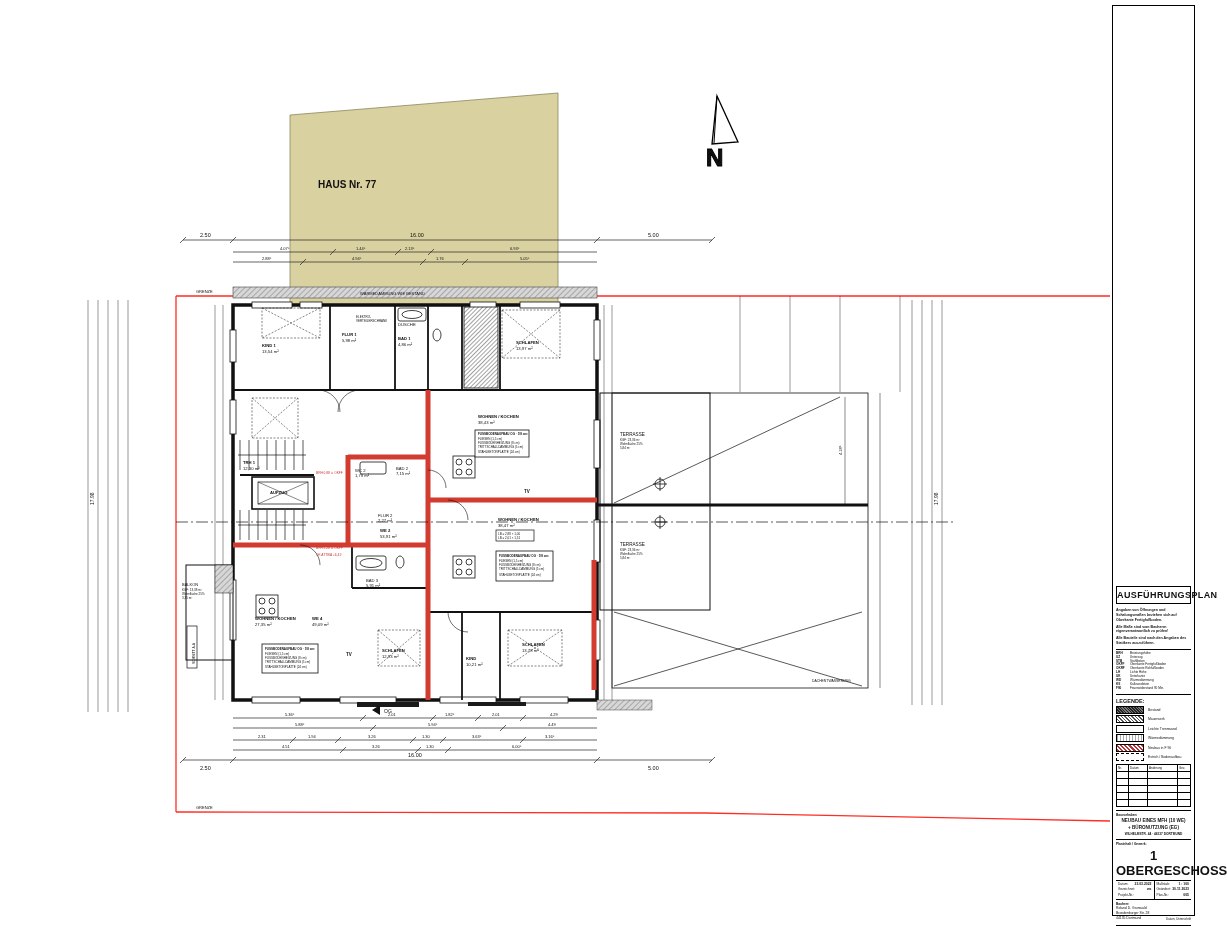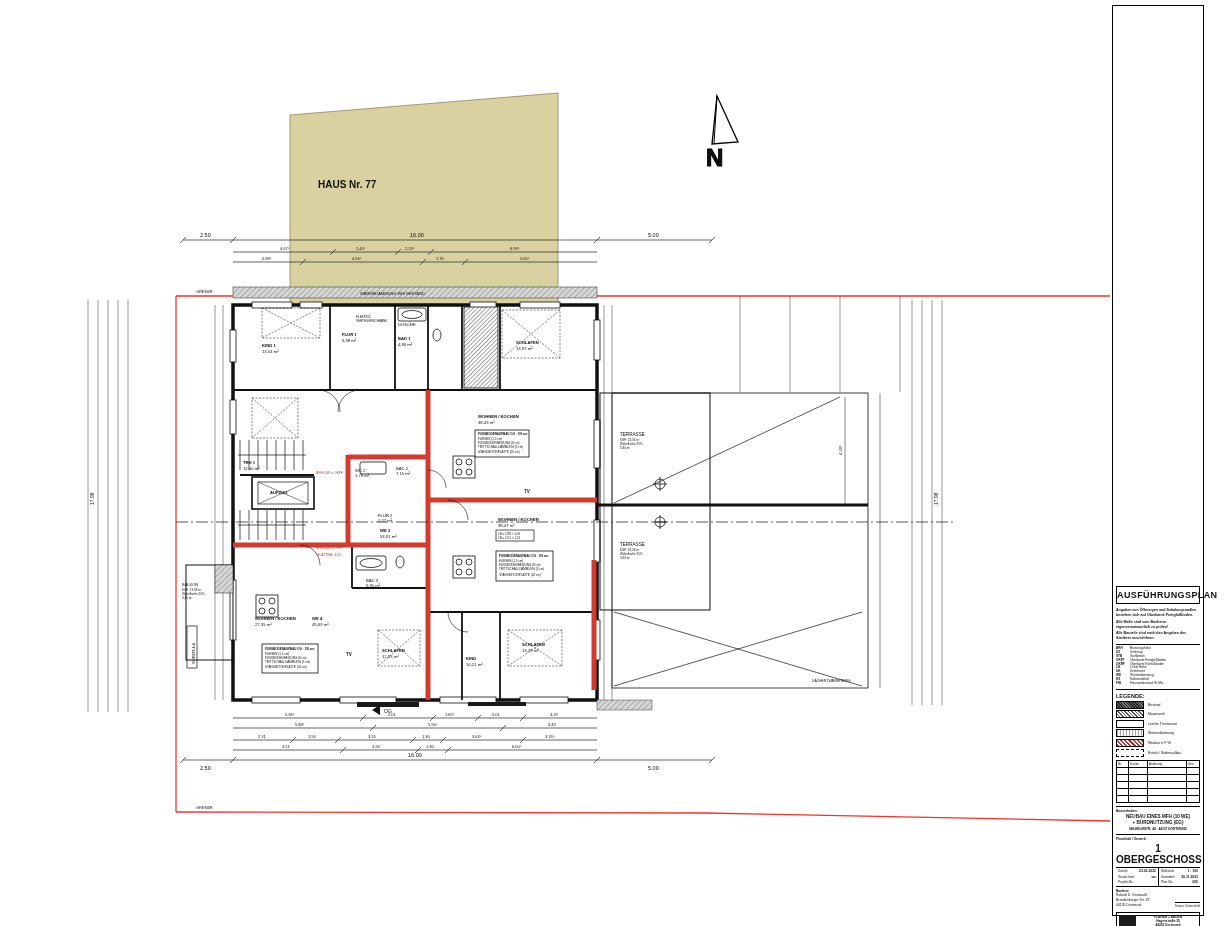--- a/index.html
+++ b/index.html
@@ -1,21 +1,21 @@
 <!DOCTYPE html>
 <html><head>
 <meta charset="utf-8">
 <style>
   html,body{margin:0;padding:0;background:#fff;}
   #sheet{position:relative;width:1227px;height:926px;background:#ffffff;overflow:hidden;
          font-family:"Liberation Sans", sans-serif;color:#111;}
   svg text{font-family:"Liberation Sans", sans-serif;fill:#111;}
   .rlab{fill:#c9342b;}
   
-  #titleblock{position:absolute;left:1112px;top:5px;width:92px;height:911px;
+  #titleblock{position:absolute;left:1112px;top:5px;width:83px;height:911px;
               border:1px solid #000;background:#fff;box-sizing:border-box;font-size:4px;}
   #tb-inner{position:absolute;left:3px;right:3px;top:580px;}
   .tb-header{border:1.5px solid #000;text-align:center;font-weight:bold;font-size:9px;
              letter-spacing:.4px;padding:3px 0;margin-bottom:4px;}
   .tb-note{font-size:3.6px;font-weight:bold;line-height:1.35;margin:2px 0;}
   .abbrev{margin-top:3px;border-top:.5px solid #000;padding-top:2px;}
   .abbrev-row{display:flex;font-size:3.1px;line-height:1.25;}
   .abbrev-row .k{width:14px;font-weight:bold;}
   .tb-sec{border-top:1px solid #000;margin-top:3px;padding-top:2px;}
   .legend-title{font-weight:bold;font-size:5.5px;margin:1px 0 2px 0;}
@@ -26,21 +26,21 @@
   .sw2{background:#fff;}
   .sw3{background:repeating-linear-gradient(90deg,#aaa 0 1px,#fff 1px 3px);}
   .sw4{background:repeating-linear-gradient(45deg,#b33 0 1.5px,#fff 1.5px 3px),repeating-linear-gradient(-45deg,#b33 0 1.5px,transparent 1.5px 3px);}
   .sw5{background:#fff;border-style:dashed;}
   .legend-row span{font-size:3.4px;}
   table.rev{border-collapse:collapse;width:100%;margin-top:3px;}
   table.rev td{border:.5px solid #000;height:6px;font-size:3px;padding:0 1px;}
   .tb-small-label{font-size:3.2px;font-weight:bold;}
   .proj1{font-weight:bold;font-size:4.6px;text-align:center;line-height:1.25;margin-top:1px;}
   .proj3{font-weight:bold;font-size:3.2px;text-align:center;margin-top:1px;}
-  .plan-title{font-weight:bold;font-size:10px;text-align:center;margin:2px 0;}
+  .plan-title{font-weight:bold;font-size:13px;text-align:center;margin:2px 0;}
   .fields{display:grid;grid-template-columns:1fr 1fr;border-top:.8px solid #000;border-bottom:.8px solid #000;margin-top:2px;}
   .fcol{padding:1px 2px;}
   .fcol+.fcol{border-left:.8px solid #000;}
   .frow{display:flex;justify-content:space-between;font-size:3.2px;line-height:1.6;}
   .frow b{font-size:3.4px;}
   .bauherr{display:flex;justify-content:space-between;margin-top:2px;}
   .bauherr .lines{font-size:3.4px;line-height:1.4;}
   .sig{font-size:2.9px;align-self:flex-end;border-top:.5px solid #000;padding-top:1px;}
   .firmbox{border:1px solid #000;display:flex;align-items:center;gap:3px;padding:2px;margin-top:4px;}
   .firmlogo{width:17px;height:17px;background:#1c1c1c;position:relative;flex:none;}

